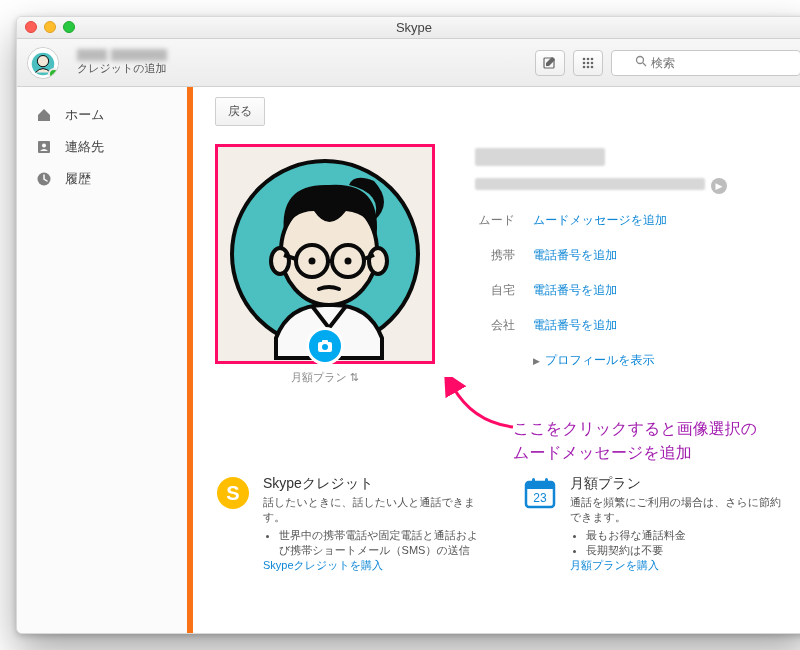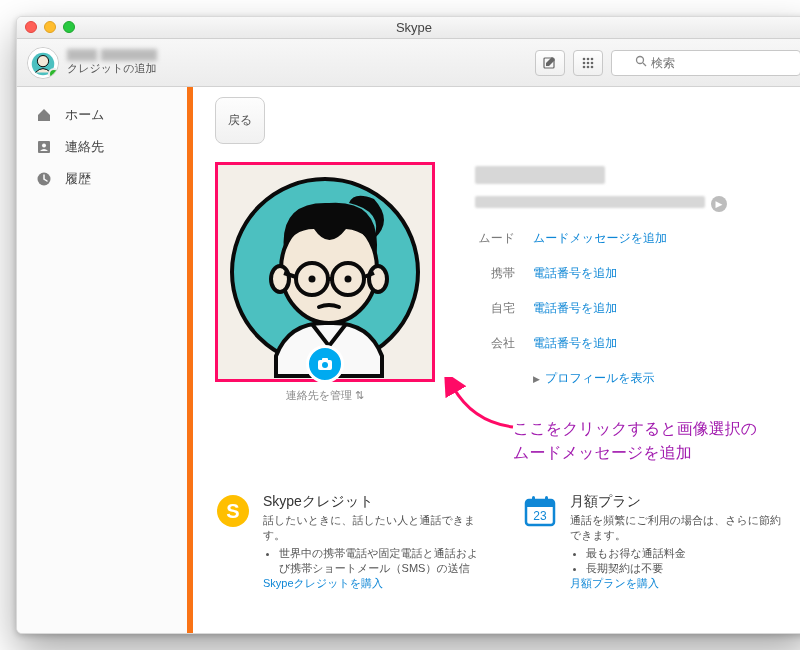--- a/index.html
+++ b/index.html
@@ -19,21 +19,21 @@
   .tl { width: 12px; height: 12px; border-radius: 50%; }
   .tl.red { background:#ff5f57; border:1px solid #e24640;}
   .tl.yel { background:#ffbd2e; border:1px solid #dfa123;}
   .tl.grn { background:#28c940; border:1px solid #1fa52f;}
   .titlebar .title { margin: 0 auto; font-size: 13px; color:#444; }
   .toolbar {
     height: 48px; background: linear-gradient(#f7f7f7,#ececec);
     border-bottom: 1px solid #d2d2d2; display:flex; align-items:center;
     padding: 0 10px; gap: 8px;
   }
-  .toolbar .profile-mini { display:flex; align-items:center; gap:8px; flex:0 0 auto; }
+  .toolbar .profile-mini { display:flex; align-items:center; gap:18px; flex:0 0 auto; }
   .mini-avatar {
     width: 32px; height: 32px; border-radius:50%; background:#fff;
     border:1px solid #ccc; position:relative; overflow:hidden;
   }
   .mini-avatar svg { width:100%; height:100%; }
   .mini-status {
     position:absolute; right:-2px; bottom:-2px; width:12px; height:12px;
     border-radius:50%; background:#2eb82e; border:2px solid #ececec;
   }
   .mini-text { display:flex; flex-direction:column; }
@@ -56,22 +56,22 @@
     width: 176px; border-right:6px solid #f97316; padding:12px 0;
     background:#fbfbfb;
   }
   .sitem {
     display:flex; align-items:center; gap:12px; padding:7px 18px;
     font-size:13px; color:#424242; cursor:default;
   }
   .sitem .sicon { width:18px; height:18px; display:flex;align-items:center;justify-content:center; color:#808080;}
   .content { flex:1; overflow:auto; padding: 10px 22px 20px 22px; position:relative; }
   .back-btn {
-    display:inline-block; padding:14px 12px; font-size:12px; color:#555;
-    border:1px solid #cfcfcf; border-radius:8px; background:linear-gradient(#fdfdfd,#f1f1f1);
+    display:inline-block; padding:5px 12px; font-size:12px; color:#555;
+    border:1px solid #cfcfcf; border-radius:2px; background:linear-gradient(#fdfdfd,#f1f1f1);
   }
   .profile-row { display:flex; gap:40px; margin-top:18px; }
   .avatar-box {
     width:220px; height:220px; border:3px solid #ff0a66; position:relative;
     background:#f3efe8; display:flex; align-items:center; justify-content:center;
   }
   .avatar-circle { width:190px; height:190px; border-radius:50%; background:#4cc0c0; border:4px solid #0a0a0a; position:relative; overflow:visible;}
   .cam-btn {
     position:absolute; left:50%; bottom:-4px; transform:translateX(-50%);
     width:38px; height:38px; border-radius:50%; background:#00aaf0; border:3px solid #fff;
@@ -232,21 +232,21 @@
               </svg>
             </div>
             <div class="cam-btn">
               <svg width="18" height="18" viewBox="0 0 18 18">
                   <rect x="2" y="5" width="14" height="10" rx="2" fill="#fff"></rect>
                   <rect x="6" y="3" width="6" height="3" rx="1" fill="#fff"></rect>
                   <circle cx="9" cy="10" r="3" fill="#00aaf0"></circle>
                 </svg>
             </div>
           </div>
-          <div class="avatar-caption">連絡先を管理 ⇅</div>
+          <div class="avatar-caption">月額プラン ⇅</div>
         </div>
 
         <div class="details">
           <div><span class="redact r1"></span></div>
           <div><span class="redact r2"></span><span class="play-circ">▶</span></div>
 
           <div class="field-row">
             <div class="lab">ムード</div>
             <div class="val">ムードメッセージを追加</div>
           </div>

